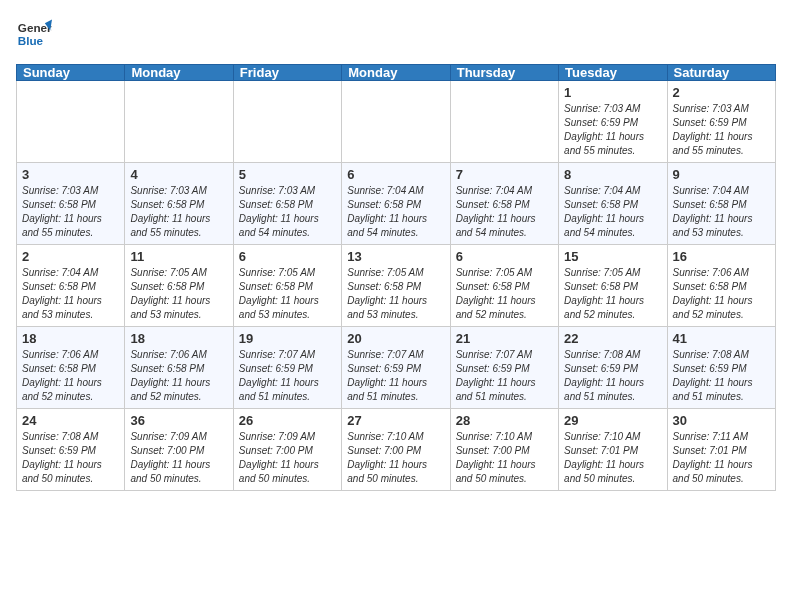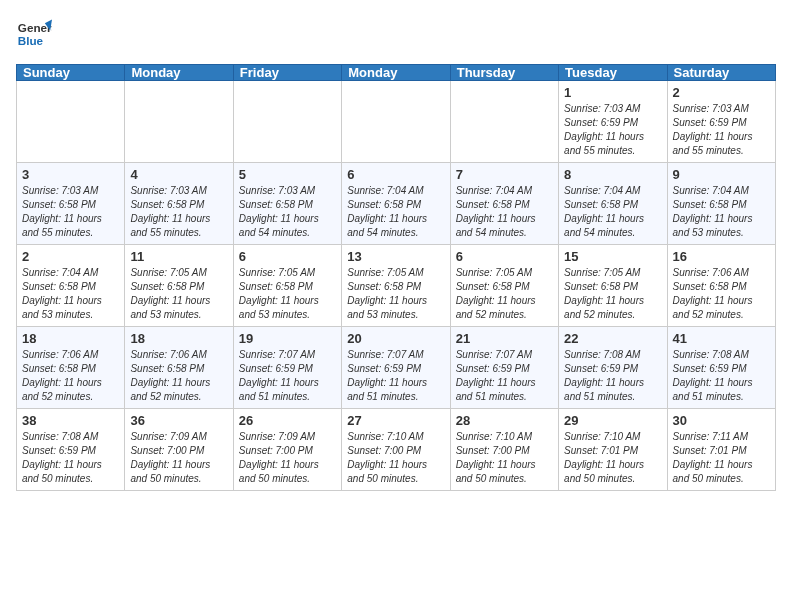--- a/index.html
+++ b/index.html
@@ -209,21 +209,21 @@
           <div class="day-number">22</div>
           <div class="day-info">Sunrise: 7:08 AM<br>Sunset: 6:59 PM<br>Daylight: 11 hours and 51 minutes.</div>
         </td>
         <td>
           <div class="day-number">41</div>
           <div class="day-info">Sunrise: 7:08 AM<br>Sunset: 6:59 PM<br>Daylight: 11 hours and 51 minutes.</div>
         </td>
       </tr>
       <tr>
         <td>
-          <div class="day-number">38</div>
+          <div class="day-number">24</div>
           <div class="day-info">Sunrise: 7:08 AM<br>Sunset: 6:59 PM<br>Daylight: 11 hours and 50 minutes.</div>
         </td>
         <td>
           <div class="day-number">36</div>
           <div class="day-info">Sunrise: 7:09 AM<br>Sunset: 7:00 PM<br>Daylight: 11 hours and 50 minutes.</div>
         </td>
         <td>
           <div class="day-number">26</div>
           <div class="day-info">Sunrise: 7:09 AM<br>Sunset: 7:00 PM<br>Daylight: 11 hours and 50 minutes.</div>
         </td>

